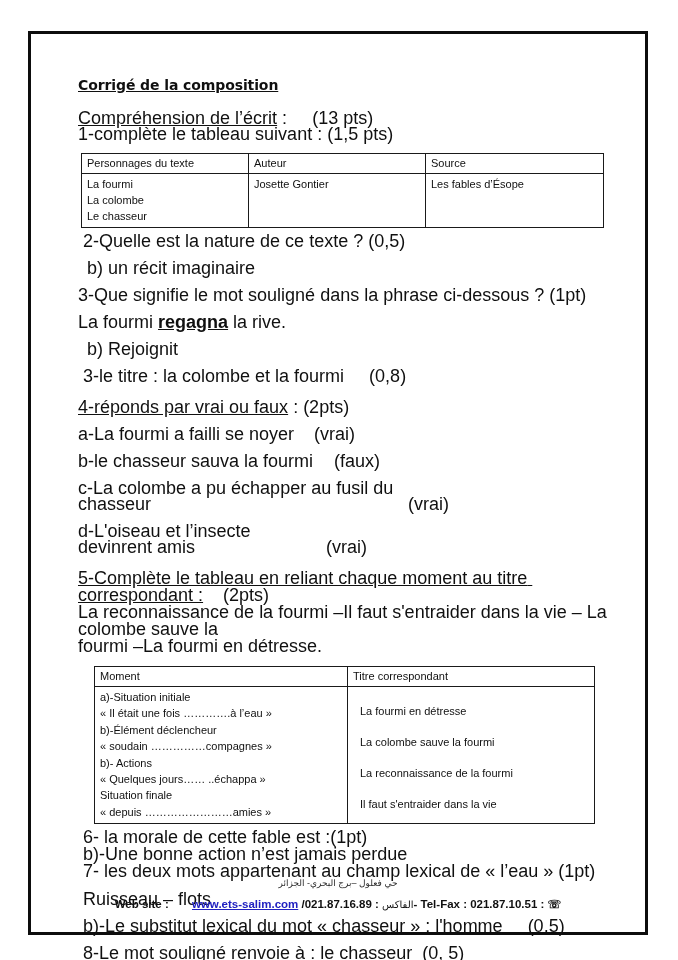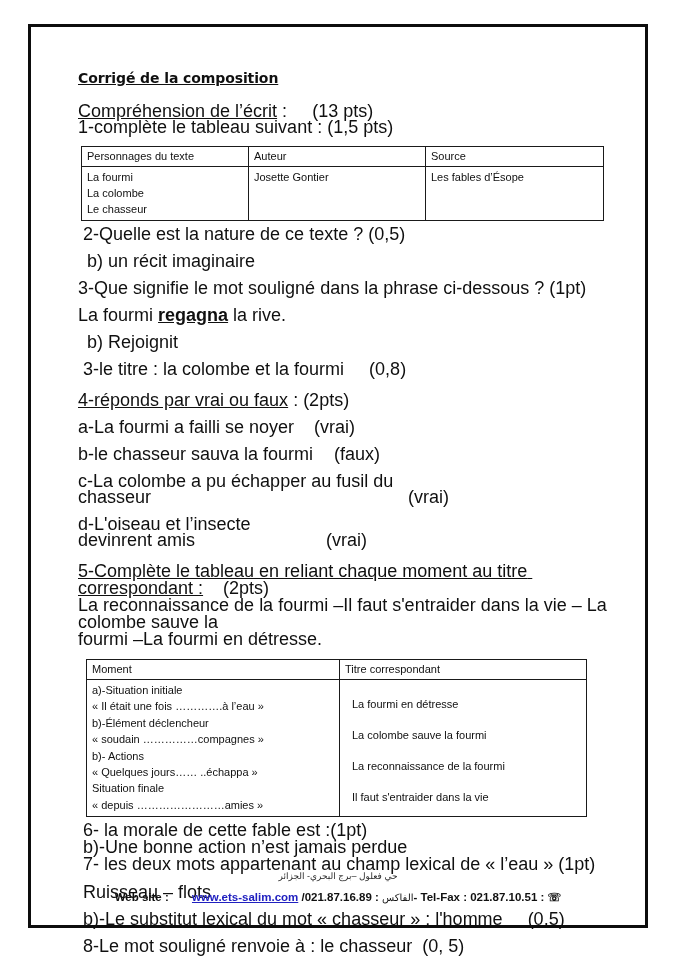--- a/index.html
+++ b/index.html
@@ -13,21 +13,21 @@
     position: relative;
     font-family: "Liberation Sans", sans-serif;
     color: #101010;
     overflow: hidden;
   }
 
   
   #page-sheet {
     position: absolute;
     left: 28px;
-    top: 24px;
+    top: 31px;
     width: 620px;
     height: 904px;
     box-sizing: border-box;
     border: 3px solid #0d0d0d;
     background: #ffffff;
   }
 
   #page-inner {
     position: absolute;
     left: 47px;
@@ -74,21 +74,21 @@
   table.doc-table td.head {
     padding-top: 1px;
     padding-bottom: 2px;
   }
 
   #table-personnages { width: 522px; margin-left: 3px; }
   #table-personnages col.c1 { width: 167px; }
   #table-personnages col.c2 { width: 177px; }
   #table-personnages col.c3 { width: 178px; }
 
-  #table-moments { width: 500px; margin-left: 8px; }
+  #table-moments { width: 500px; margin-left: 16px; }
   #table-moments col.c1 { width: 253px; }
   #table-moments col.c2 { width: 247px; }
   #table-moments td.titles { padding-left: 12px; }
   #table-moments .title-item {
     line-height: 16px;
     margin: 0;
     padding: 8px 0 7px 0;
   }
   #table-moments .title-item:first-child { padding-top: 14px; }
   #table-moments td.moments { line-height: 16.4px; }

